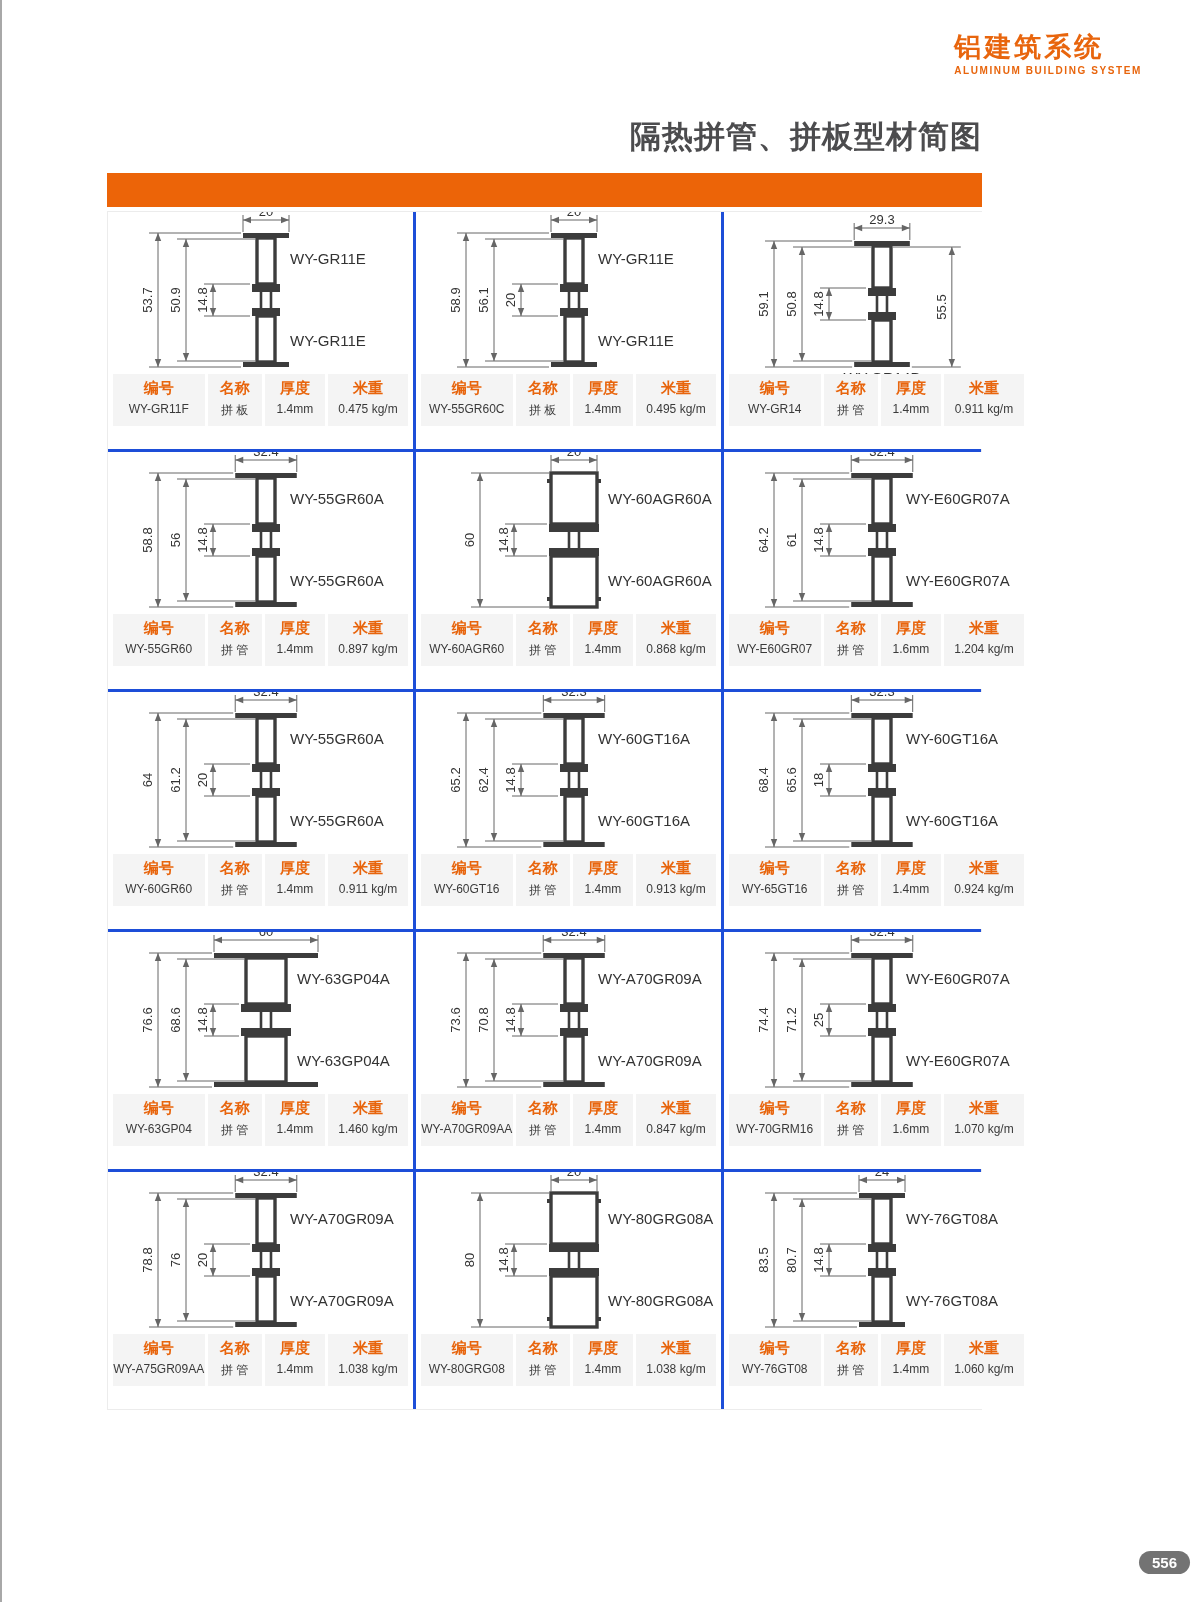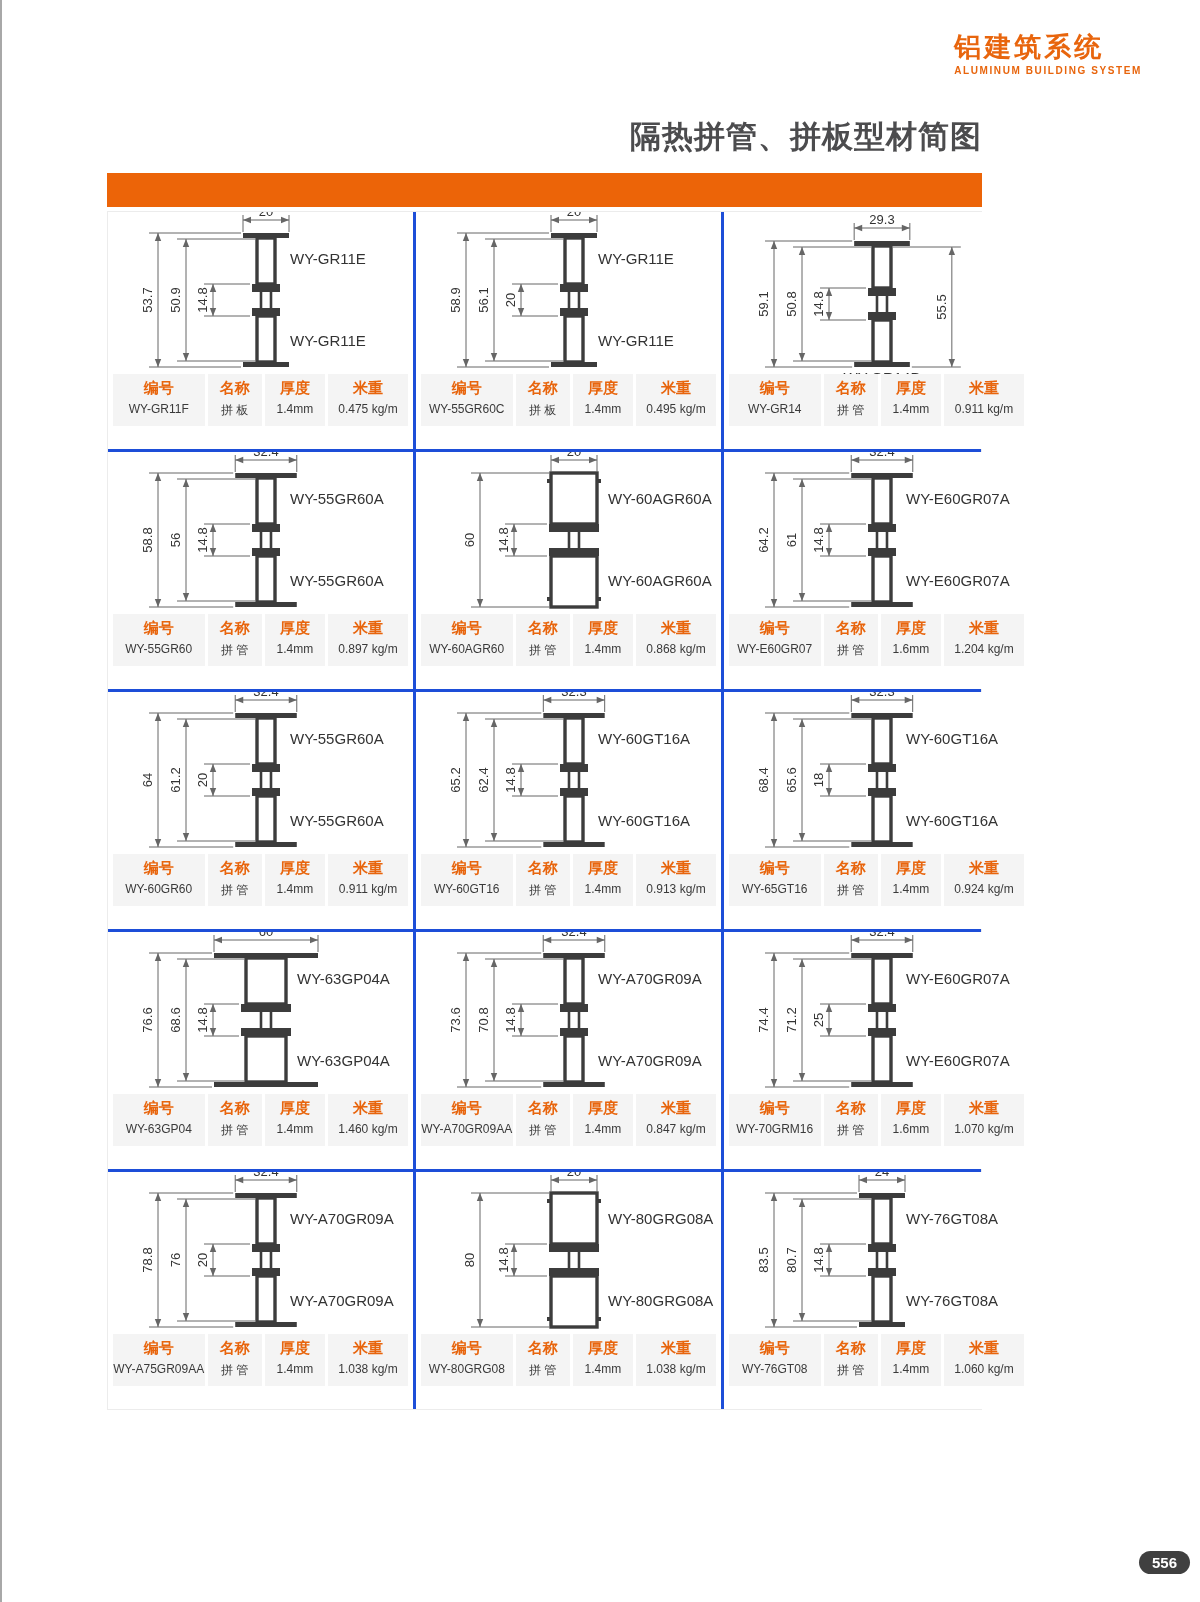--- a/index.html
+++ b/index.html
@@ -26,21 +26,21 @@
   .drawing svg{display:block;}
   .spec-table{display:flex;gap:3px;padding:0 5px 23px 5px;}
   .spec-col{text-align:center;background:#f4f4f4;padding:5px 0 7px 0;}
   .spec-col.c1{flex:32 1 0;}
   .spec-col.c2{flex:19 1 0;}
   .spec-col.c3{flex:21 1 0;}
   .spec-col.c4{flex:28 1 0;}
   .spec-th{color:#E8650D;font-weight:700;font-size:15px;margin-bottom:4px;}
   .spec-td{color:#3a3a3a;font-size:12px;white-space:nowrap;}
   .page-badge{
-    position:absolute;right:10px;bottom:28px;background:#404040;color:#ffffff;
+    position:absolute;right:10px;bottom:28px;background:#737373;color:#ffffff;
     font-weight:700;font-size:15px;padding:3px 13px;border-radius:12px;
   }
 </style>
 </head>
 <body>
 
 <div class="left-edge"></div>
 
 <div class="logo">
   <div class="logo-cn">铝建筑系统</div>

